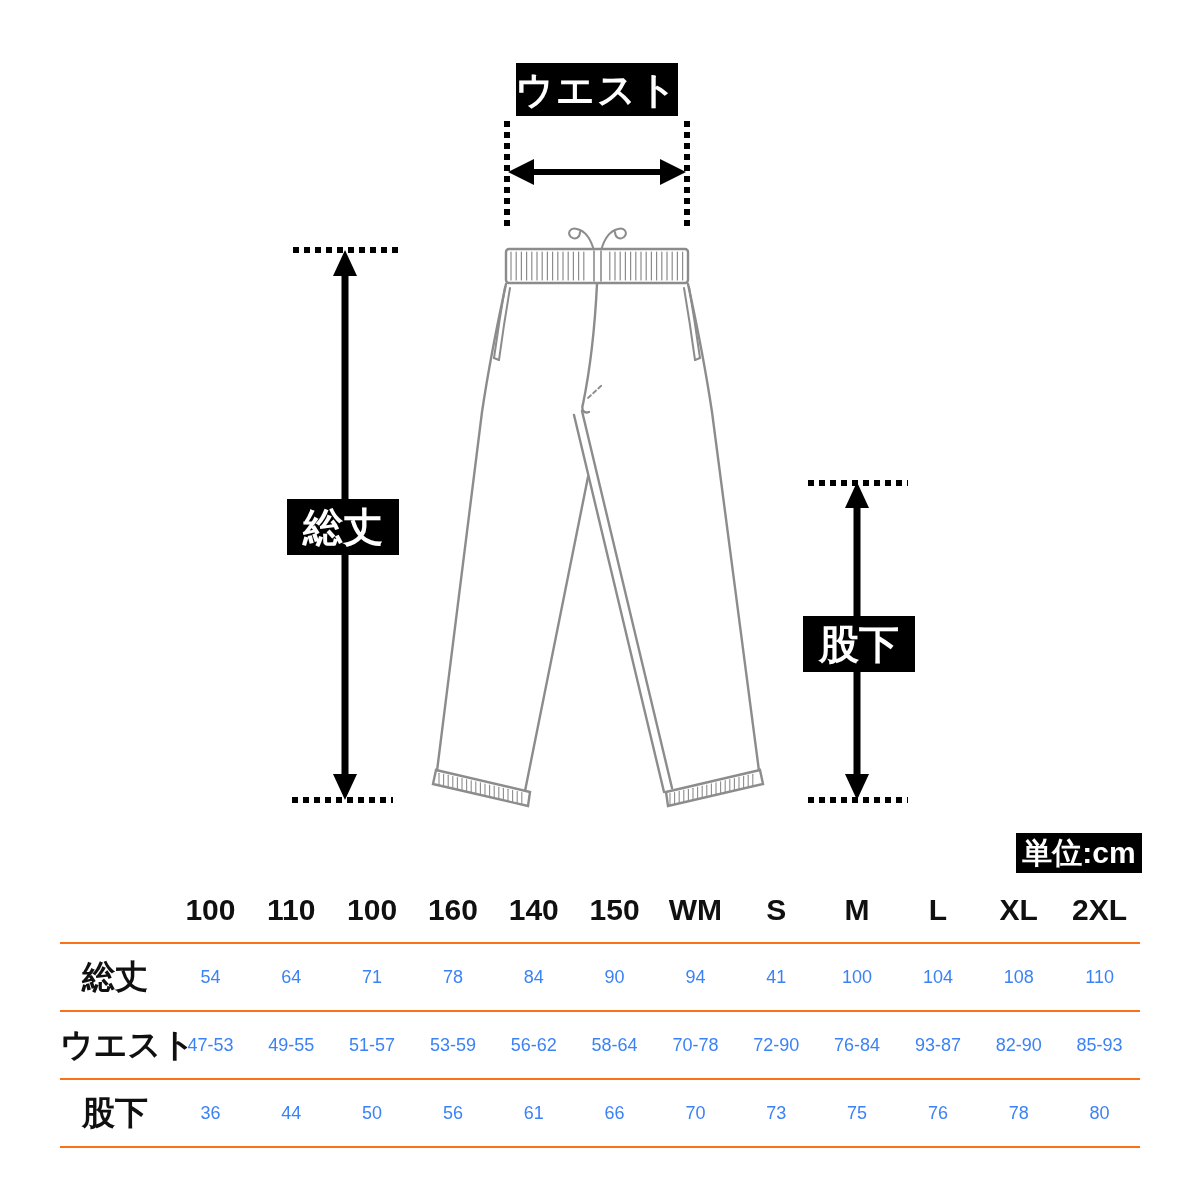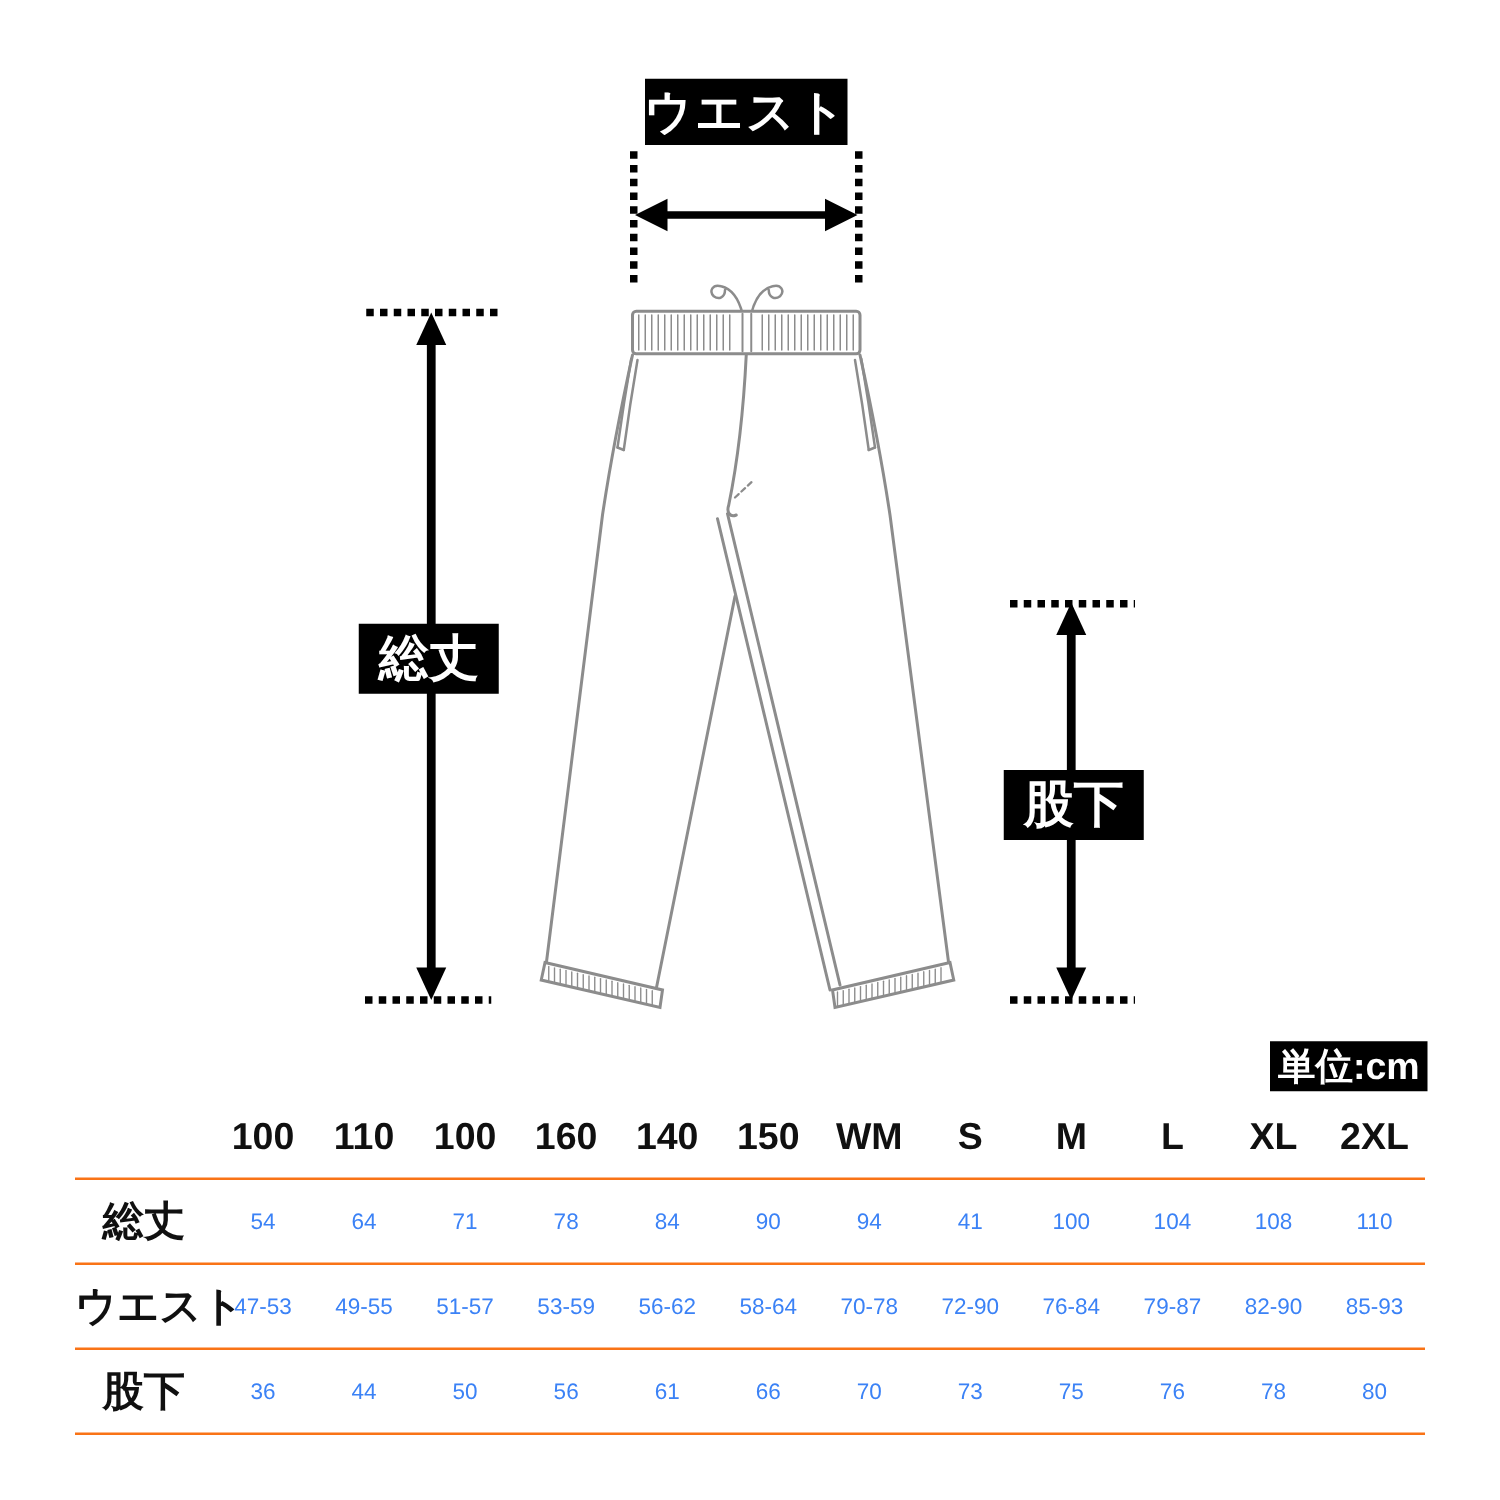--- a/index.html
+++ b/index.html
@@ -224,21 +224,21 @@
         <div class="cell row-label">ウエスト</div>
         <div class="cell value-cell">47-53</div>
         <div class="cell value-cell">49-55</div>
         <div class="cell value-cell">51-57</div>
         <div class="cell value-cell">53-59</div>
         <div class="cell value-cell">56-62</div>
         <div class="cell value-cell">58-64</div>
         <div class="cell value-cell">70-78</div>
         <div class="cell value-cell">72-90</div>
         <div class="cell value-cell">76-84</div>
-        <div class="cell value-cell">79-87</div>
+        <div class="cell value-cell">93-87</div>
         <div class="cell value-cell">82-90</div>
         <div class="cell value-cell">85-93</div>
       </div>
       <div class="trow">
         <div class="cell row-label">股下</div>
         <div class="cell value-cell">36</div>
         <div class="cell value-cell">44</div>
         <div class="cell value-cell">50</div>
         <div class="cell value-cell">56</div>
         <div class="cell value-cell">61</div>

